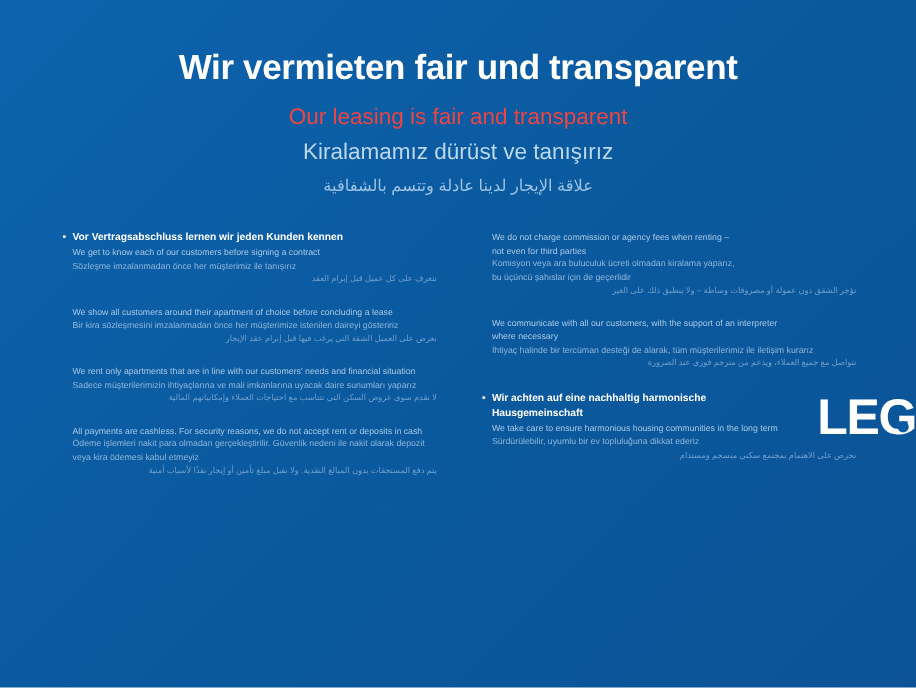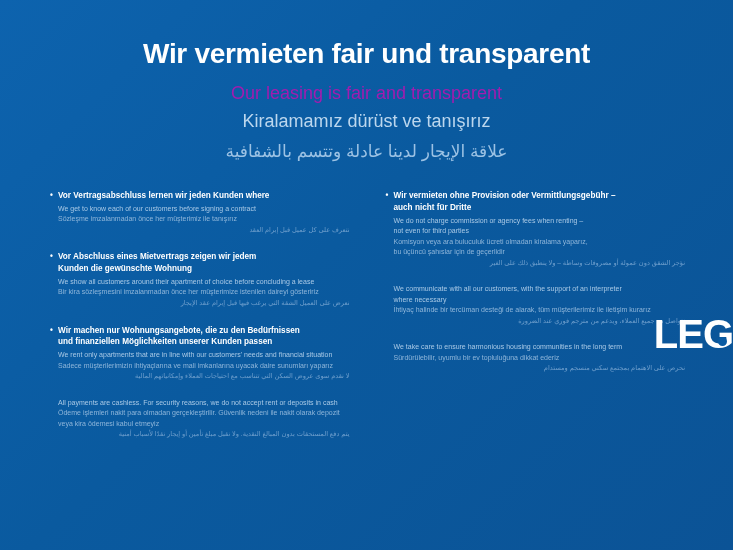--- a/index.html
+++ b/index.html
@@ -32,33 +32,33 @@
   .title-main {
     font-size: 28px;
     font-weight: bold;
     letter-spacing: -0.3px;
     color: #ffffff;
     line-height: 1.15;
   }
   .title-sub {
     font-size: 18px;
     font-weight: normal;
-    color: #a21caf;
+    color: #ef4444;
     margin-top: 12px;
     line-height: 1.3;
   }
   .title-sub2 {
     font-size: 18px;
     font-weight: normal;
     color: #bcd7ee;
     margin-top: 4px;
     line-height: 1.3;
   }
   .title-sub3 {
-    font-size: 17px;
+    font-size: 13px;
     font-weight: normal;
     color: #9cc2e4;
     margin-top: 7px;
     direction: rtl;
     line-height: 1.4;
   }
 
   
   .columns {
     display: flex;
@@ -150,64 +150,62 @@
     <div class="title-sub">Our leasing is fair and transparent</div>
     <div class="title-sub2">Kiralamamız dürüst ve tanışırız</div>
     <div class="title-sub3">علاقة الإيجار لدينا عادلة وتتسم بالشفافية</div>
   </div>
 
   <div class="columns">
 
     <div class="col">
 
       <div class="block">
-        <div class="block-head">Vor Vertragsabschluss lernen wir jeden Kunden where</div>
+        <div class="block-head">Vor Vertragsabschluss lernen wir jeden Kunden kennen</div>
         <div class="line-en">We get to know each of our customers before signing a contract</div>
         <div class="line-tr">Sözleşme imzalanmadan önce her müşterimiz ile tanışırız</div>
         <div class="line-ar">نتعرف على كل عميل قبل إبرام العقد</div>
       </div>
 
       <div class="block">
-        <div class="block-head">Vor Abschluss eines Mietvertrags zeigen wir jedem<br>Kunden die gewünschte Wohnung</div>
         <div class="line-en">We show all customers around their apartment of choice before concluding a lease</div>
         <div class="line-tr">Bir kira sözleşmesini imzalanmadan önce her müşterimize istenilen daireyi gösteririz</div>
         <div class="line-ar">نعرض على العميل الشقة التي يرغب فيها قبل إبرام عقد الإيجار</div>
       </div>
 
       <div class="block">
-        <div class="block-head">Wir machen nur Wohnungsangebote, die zu den Bedürfnissen<br>und finanziellen Möglichkeiten unserer Kunden passen</div>
         <div class="line-en">We rent only apartments that are in line with our customers' needs and financial situation</div>
         <div class="line-tr">Sadece müşterilerimizin ihtiyaçlarına ve mali imkanlarına uyacak daire sunumları yaparız</div>
         <div class="line-ar">لا نقدم سوى عروض السكن التي تتناسب مع احتياجات العملاء وإمكانياتهم المالية</div>
       </div>
 
       <div class="block">
         <div class="line-en">All payments are cashless. For security reasons, we do not accept rent or deposits in cash</div>
         <div class="line-tr">Ödeme işlemleri nakit para olmadan gerçekleştirilir. Güvenlik nedeni ile nakit olarak depozit veya kira ödemesi kabul etmeyiz</div>
         <div class="line-ar">يتم دفع المستحقات بدون المبالغ النقدية. ولا نقبل مبلغ تأمين أو إيجار نقدًا لأسباب أمنية</div>
       </div>
 
     </div>
 
     <div class="col">
 
       <div class="block">
-        <div class="block-head">Wir vermieten ohne Provision oder Vermittlungsgebühr –<br>auch nicht für Dritte</div>
         <div class="line-en">We do not charge commission or agency fees when renting –<br>not even for third parties</div>
         <div class="line-tr">Komisyon veya ara buluculuk ücreti olmadan kiralama yaparız,<br>bu üçüncü şahıslar için de geçerlidir</div>
         <div class="line-ar">نؤجر الشقق دون عمولة أو مصروفات وساطة – ولا ينطبق ذلك على الغير</div>
       </div>
 
       <div class="block">
         <div class="line-en">We communicate with all our customers, with the support of an interpreter<br>where necessary</div>
         <div class="line-tr">İhtiyaç halinde bir tercüman desteği de alarak, tüm müşterilerimiz ile iletişim kurarız</div>
         <div class="line-ar">نتواصل مع جميع العملاء، ويدعم من مترجم فوري عند الضرورة</div>
       </div>
 
       <div class="block">
+        <div class="block-head">Wir achten auf eine nachhaltig harmonische<br>Hausgemeinschaft</div>
         <div class="line-en">We take care to ensure harmonious housing communities in the long term</div>
         <div class="line-tr">Sürdürülebilir, uyumlu bir ev topluluğuna dikkat ederiz</div>
         <div class="line-ar">نحرص على الاهتمام بمجتمع سكني منسجم ومستدام</div>
       </div>
 
     </div>
 
   </div>
 
   <div class="logo-wrap">

